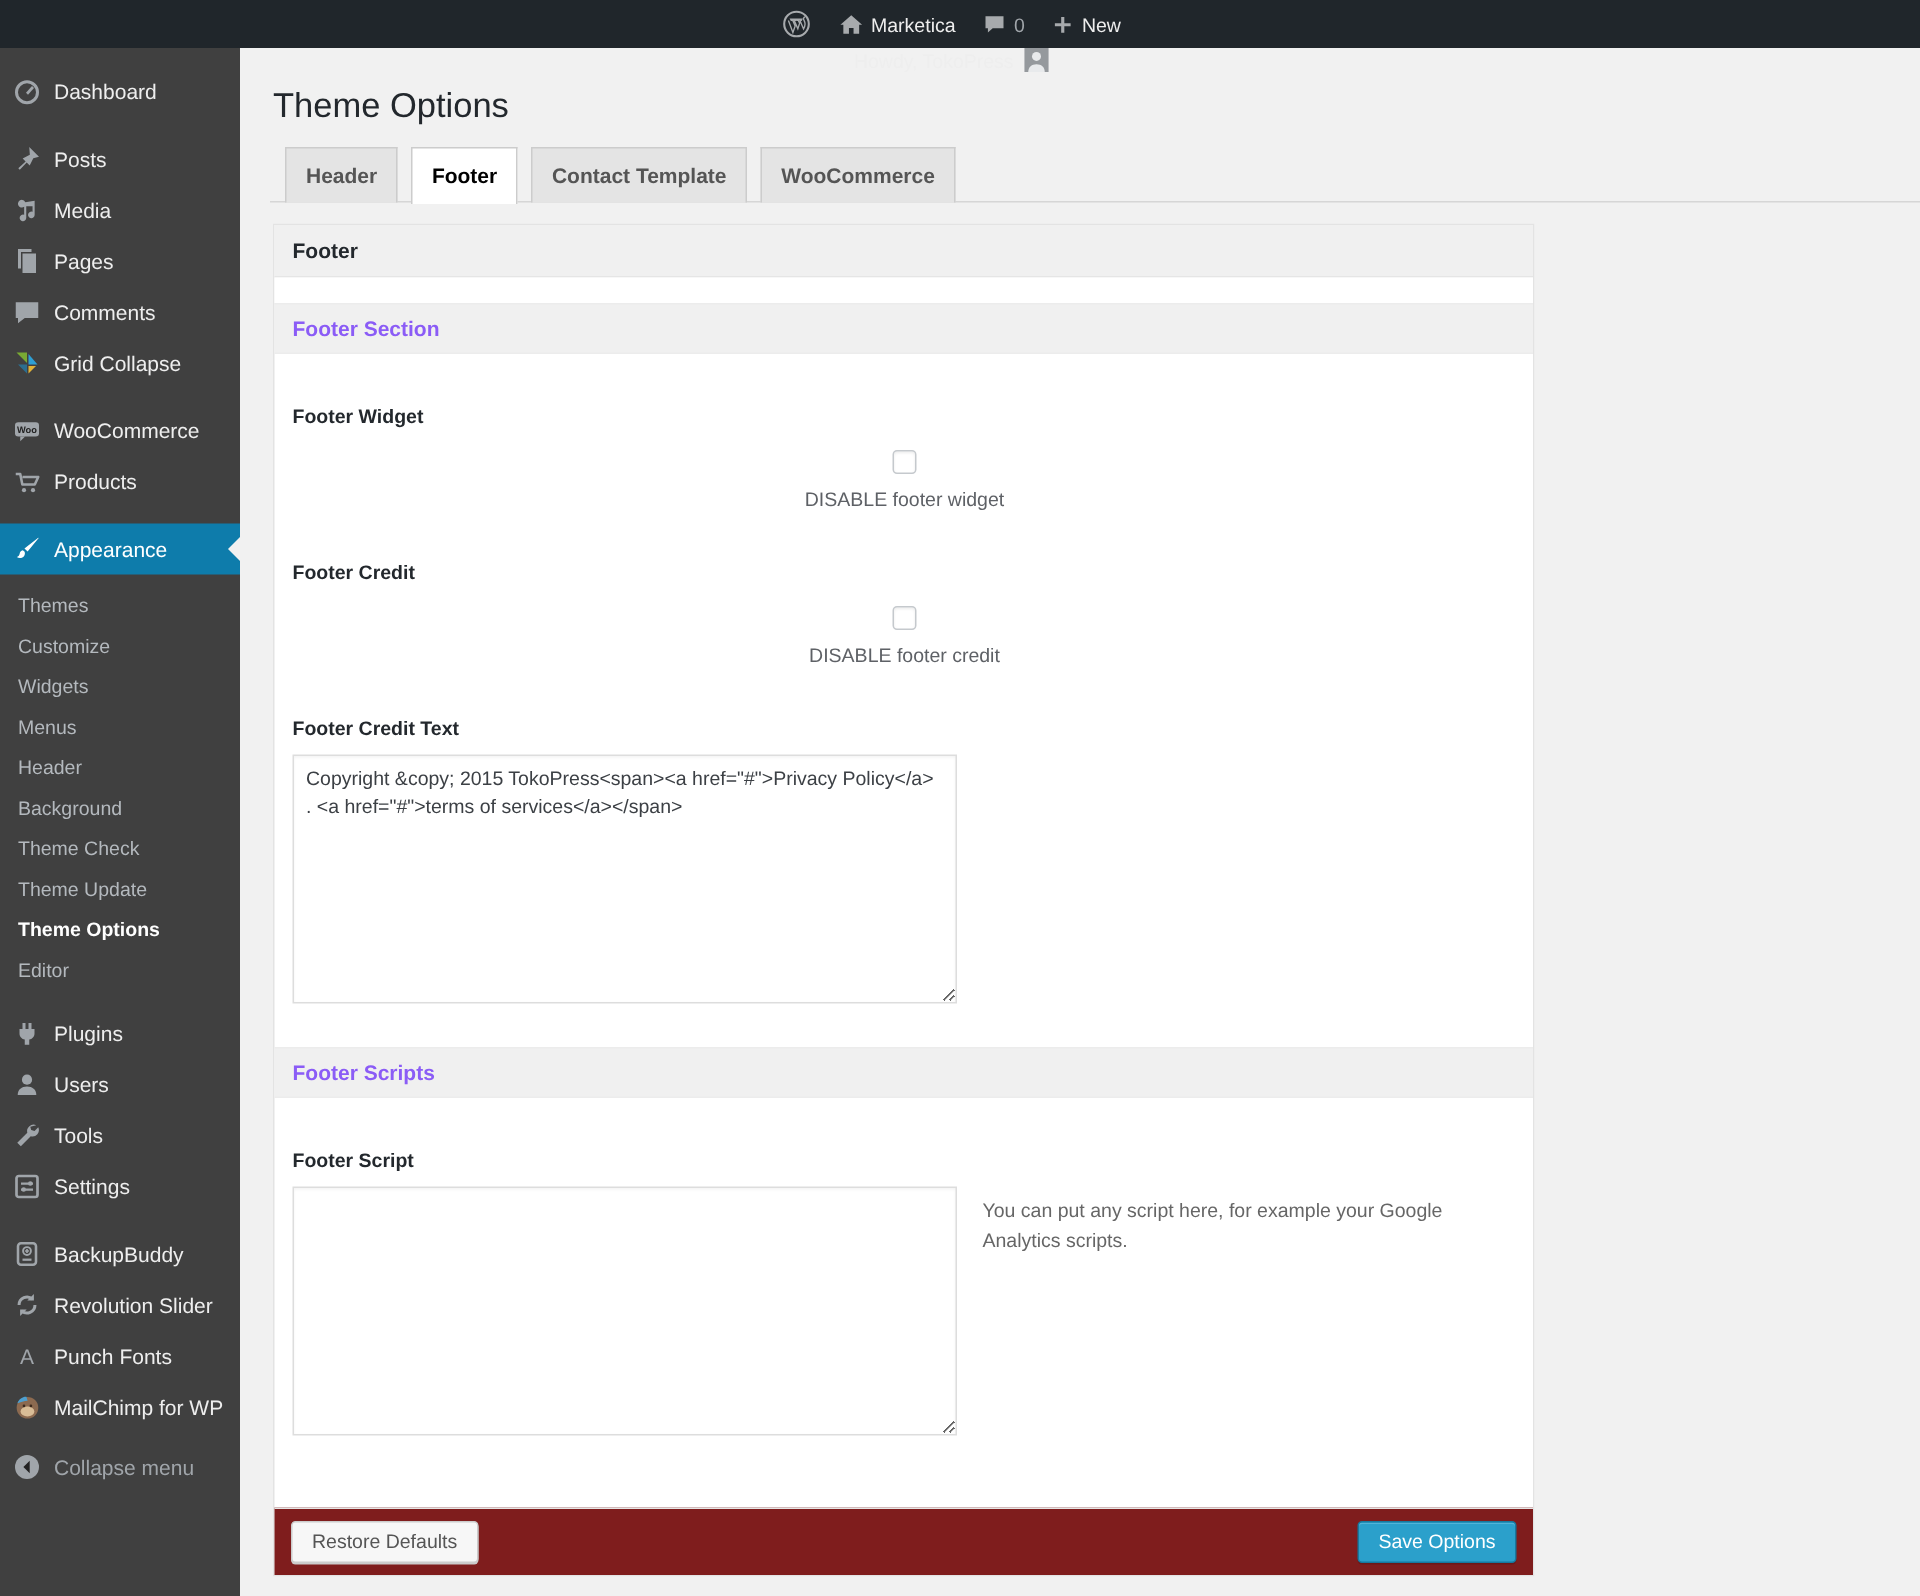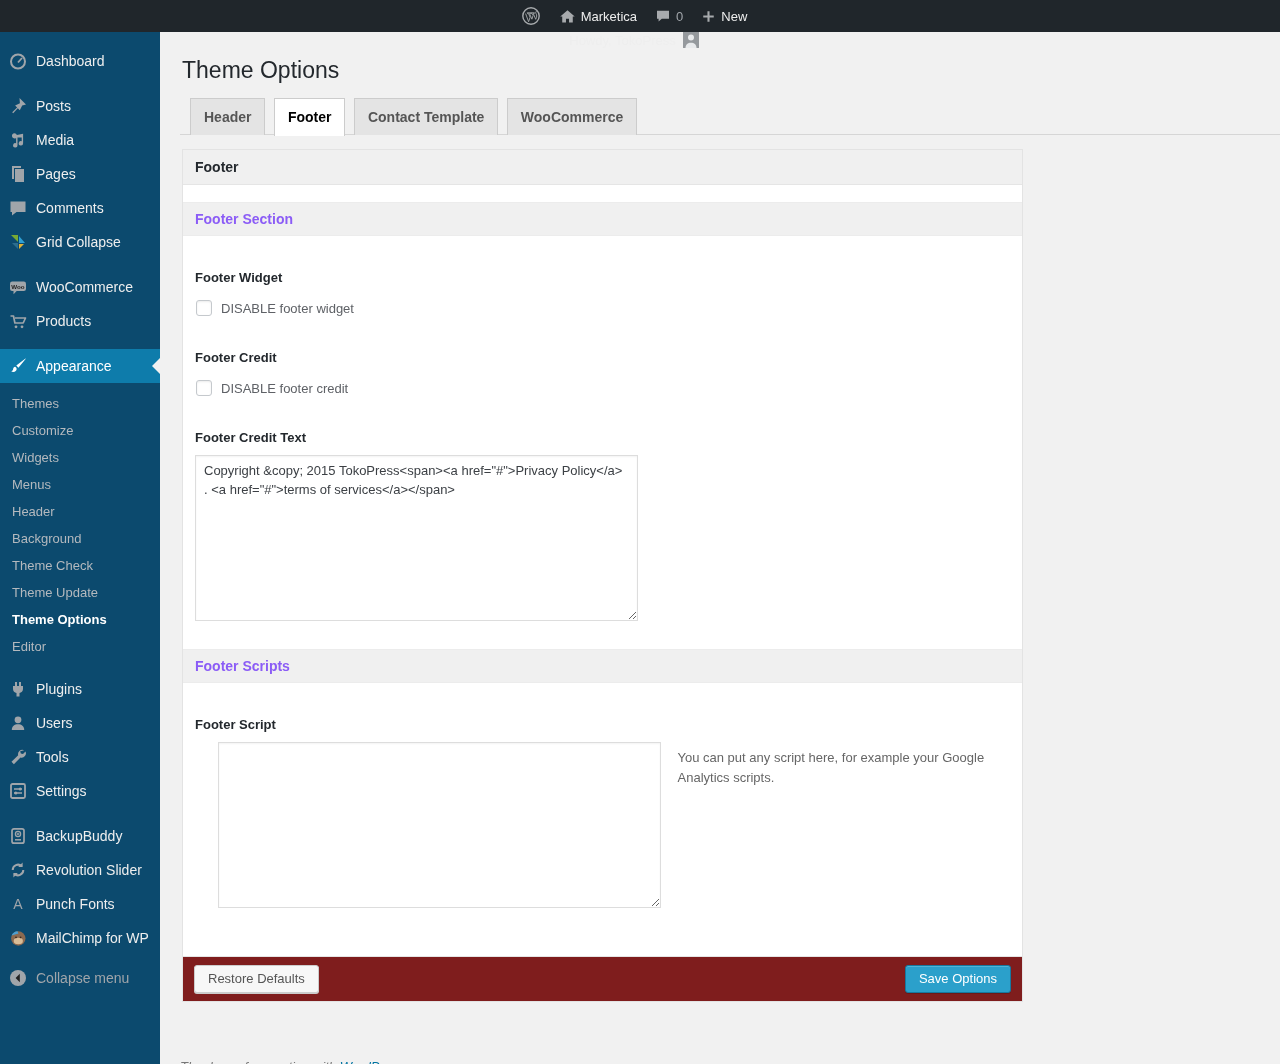--- a/index.html
+++ b/index.html
@@ -21,21 +21,21 @@
   .ab-item { display: flex; align-items: center; gap: 5px; padding: 0 9px; height: 32px; cursor: pointer; color: #eee; }
   .ab-item svg { display: block; }
   .ab-count { color: #a0a5aa; }
   .ab-howdy { display: flex; align-items: center; gap: 7px; padding: 0 2px; cursor: pointer; }
   .ab-avatar { width: 16px; height: 16px; background: #95999d; display: inline-block; overflow: hidden; }
 
   
   .layout { display: flex; height: 1032px; }
 
   
-  .sidebar { width: 160px; background: #0c4a6e; flex: 0 0 160px; padding-top: 12px; color: #eee; }
+  .sidebar { width: 160px; background: #404040; flex: 0 0 160px; padding-top: 12px; color: #eee; }
   .menu-item {
     display: flex; align-items: center; height: 34px; font-size: 14px;
     color: #eee; cursor: pointer; position: relative; text-decoration: none;
   }
   .menu-item .mi-icon { width: 20px; height: 20px; margin: 0 8px 0 8px; flex: 0 0 20px; color: #a0a5aa; }
   .menu-item .mi-icon svg { display: block; }
   .menu-item.active { background: #0e7cab; color: #fff; }
   .menu-item.active .mi-icon { color: #fff; }
   .menu-item.active::after {
     content: ""; position: absolute; right: 0; top: 50%; margin-top: -8px;
@@ -68,35 +68,35 @@
     background: #f0f0f0; border-bottom: 1px solid #e5e5e5;
     padding: 9px 12px; font-size: 14px; font-weight: 600; color: #23282d;
   }
   .panel-gap { height: 17px; background: #fff; }
   .section-head {
     background: #f0f0f0; border-top: 1px solid #ececec; border-bottom: 1px solid #ececec;
     padding: 8px 12px; font-size: 14px; font-weight: 600; color: #8b5cf6;
   }
   .panel-body { padding: 0 12px; }
   .field-label { display: block; font-size: 13px; font-weight: 700; color: #23282d; margin: 34px 0 0; }
-  .checkbox-row { display: flex; align-items: center; gap: 9px; margin: 15px 0 6px 1px; }
+  .checkbox-row { display: flex; align-items: center; gap: 9px; margin: 15px 0 6px 1px; flex-direction: column; }
   .checkbox-row input[type="checkbox"] {
     appearance: none; -webkit-appearance: none; width: 16px; height: 16px; margin: 0;
     border: 1px solid #c5c9cd; border-radius: 3px; background: #fff;
     box-shadow: inset 0 1px 2px rgba(0,0,0,.08); cursor: pointer;
   }
   .checkbox-row label { font-size: 13px; color: #5e6166; cursor: pointer; }
   .spacer-24 { height: 24px; }
   textarea.opt-textarea {
     width: 443px; height: 166px; margin-top: 10px;
     border: 1px solid #ddd; background: #fff; padding: 6px 8px;
     font-family: "Liberation Sans", sans-serif; font-size: 13px; line-height: 1.45;
     color: #3c4045; box-shadow: inset 0 1px 2px rgba(0,0,0,.05); resize: both; outline: none;
   }
-  .script-row { display: flex; align-items: flex-start; justify-content: center; }
+  .script-row { display: flex; align-items: flex-start; }
   .script-hint { width: 310px; margin: 16px 0 0 17px; font-size: 13px; color: #666; line-height: 1.55; }
   .tail-space { height: 48px; }
 
   .panel-actions {
     background: #7f1d1d; border-top: 1px solid #e5e5e5; padding: 8px 11px;
     display: flex; align-items: center; justify-content: space-between;
   }
   .button {
     display: inline-block; padding: 4px 13px; font-size: 13px; line-height: 18px;
     border-radius: 3px; cursor: pointer; font-family: inherit;

